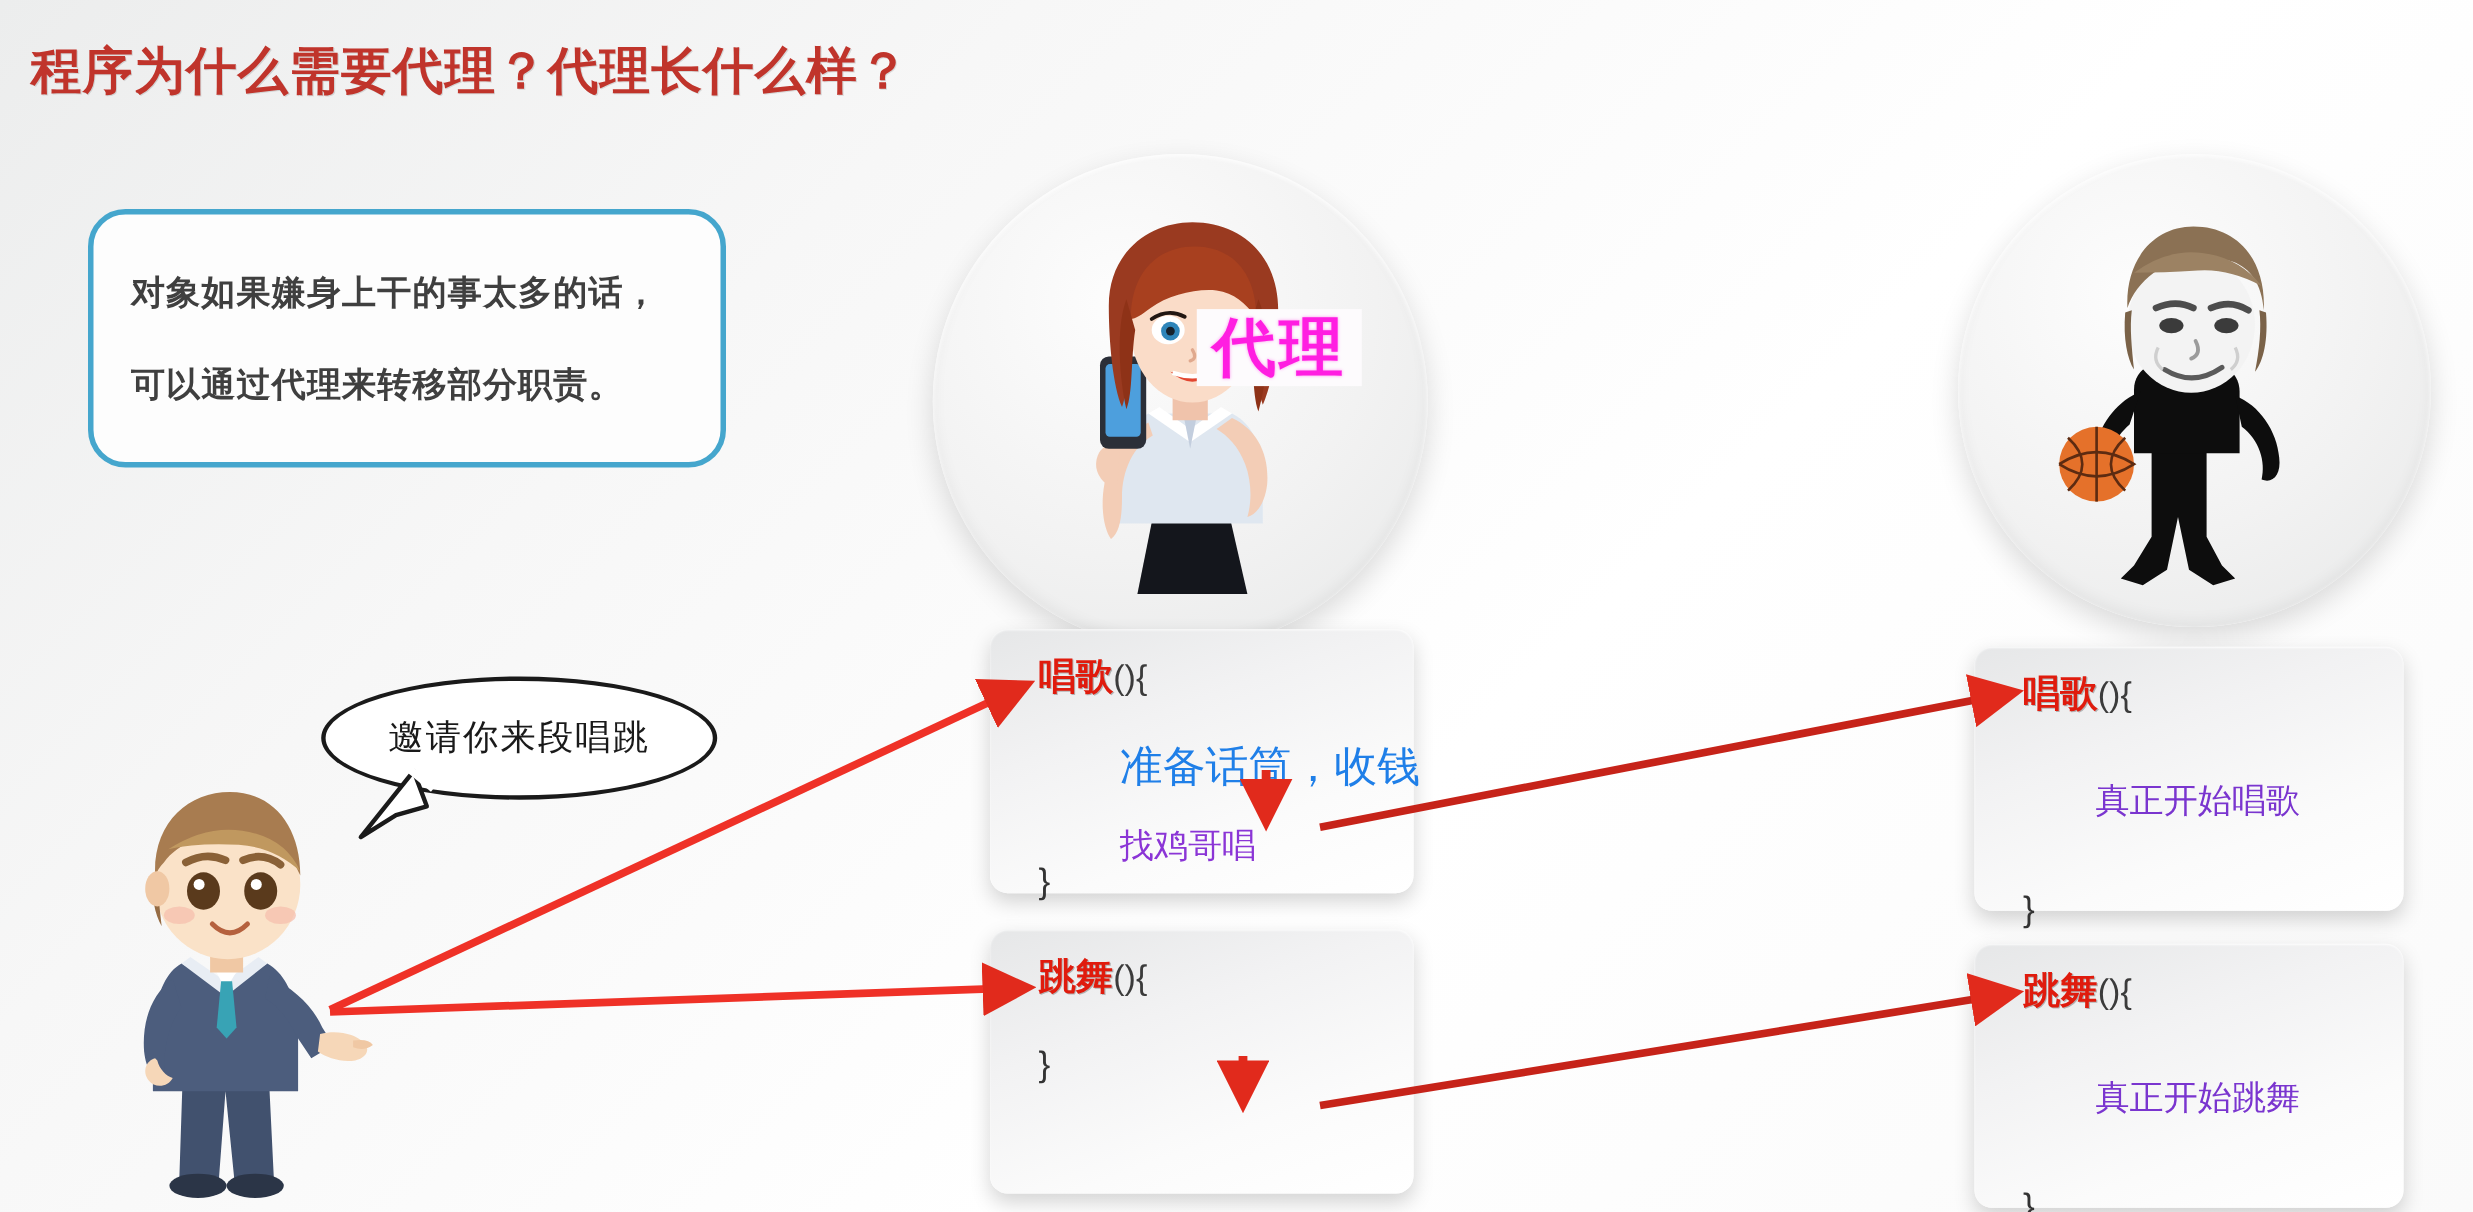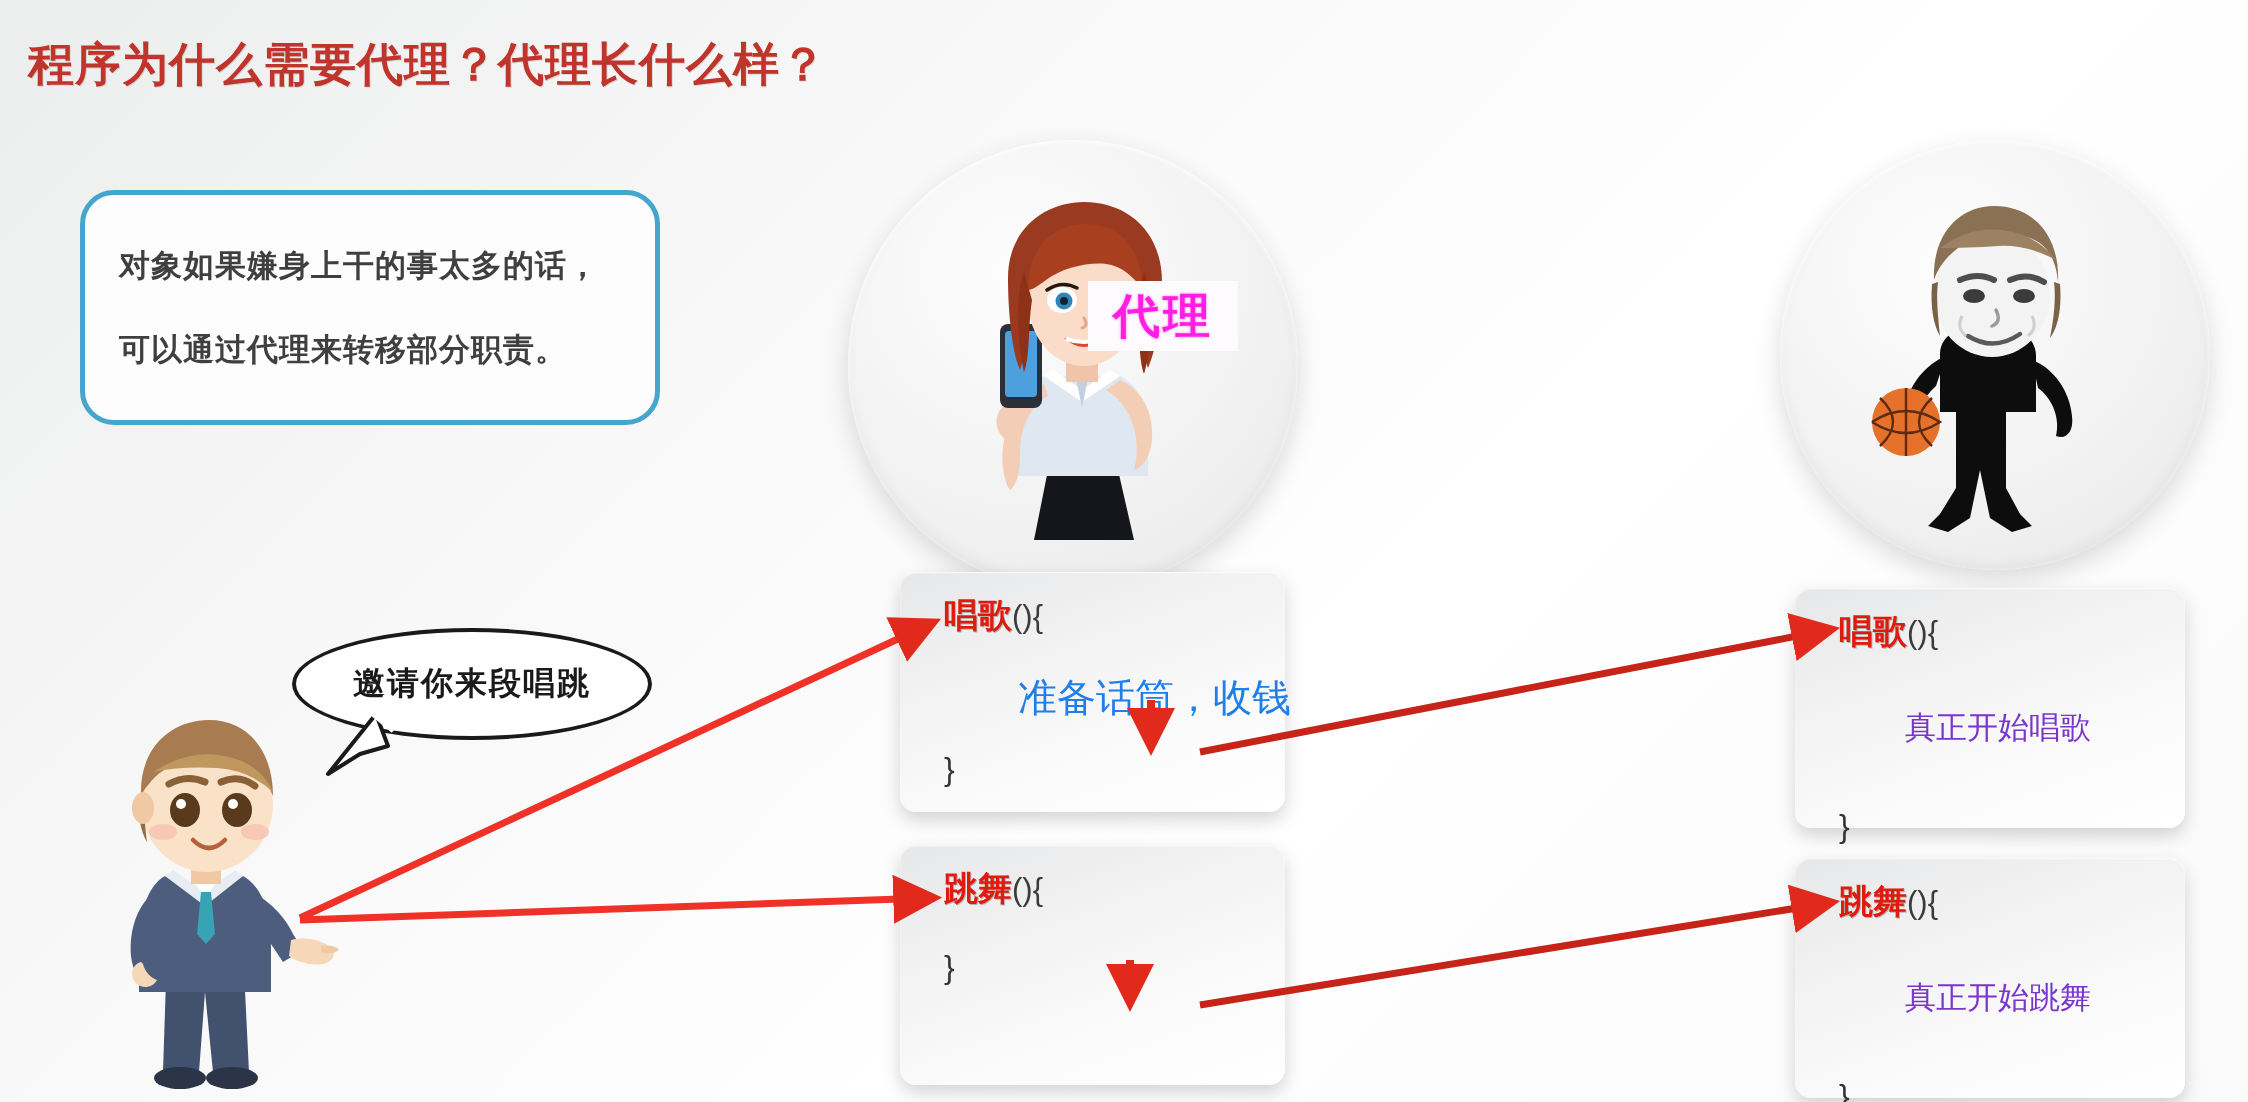--- a/index.html
+++ b/index.html
@@ -55,27 +55,27 @@
     font-size:62px;font-weight:bold;color:#1463c6;letter-spacing:4px;
     text-shadow: 2px 2px 0 #bcd8f5, 4px 4px 0 #d6e7f8, -1px -1px 0 #ffffff;
   }
 
   
   #proxy-tag{
     position:absolute;left:1088px;top:281px;width:150px;height:70px;
     background:#fdfbfd;display:flex;align-items:center;justify-content:center;
   }
   #proxy-tag .label{
-    font-size:47px;font-weight:bold;color:#ff1ee1;letter-spacing:3px;
+    font-size:58px;font-weight:bold;color:#ff1ee1;letter-spacing:3px;
     text-shadow:0 0 3px #ff8df0;
   }
 
   
   #speech-bubble{
-    position:absolute;left:292px;top:628px;width:360px;height:112px;font-weight:bold;
+    position:absolute;left:292px;top:615px;width:360px;height:112px;
   }
   #speech-bubble .balloon{
     position:absolute;inset:0;border:4px solid #1a1a1a;border-radius:50%/50%;
     background:#ffffff;display:flex;align-items:center;justify-content:center;
   }
   #speech-bubble .balloon .txt{
     font-size:32px;color:#1a1a1a;letter-spacing:2px;white-space:nowrap;
   }
   #speech-bubble .tail{
     position:absolute;left:10px;top:82px;width:96px;height:72px;
@@ -269,20 +269,21 @@
       <path d="M74 4 L26 64 L58 44 L86 36 Z" fill="#ffffff" stroke="#1a1a1a" stroke-width="4" stroke-linejoin="round"></path>
       <path d="M70 2 L92 20" stroke="#ffffff" stroke-width="7"></path>
     </svg>
   </div>
 
   <div class="code-box" id="box-proxy-sing">
     <div class="code-line sig">
       <span class="name">唱歌</span><span class="paren">(){</span>
     </div>
     <div class="code-line pre">准备话筒，收钱</div>
+    <div class="code-line call">找鸡哥唱</div>
     <div class="code-line brace">}</div>
   </div>
 
   <div class="code-box" id="box-proxy-dance">
     <div class="code-line sig">
       <span class="name">跳舞</span><span class="paren">(){</span>
     </div>
     <div class="code-line brace">}</div>
   </div>
 

